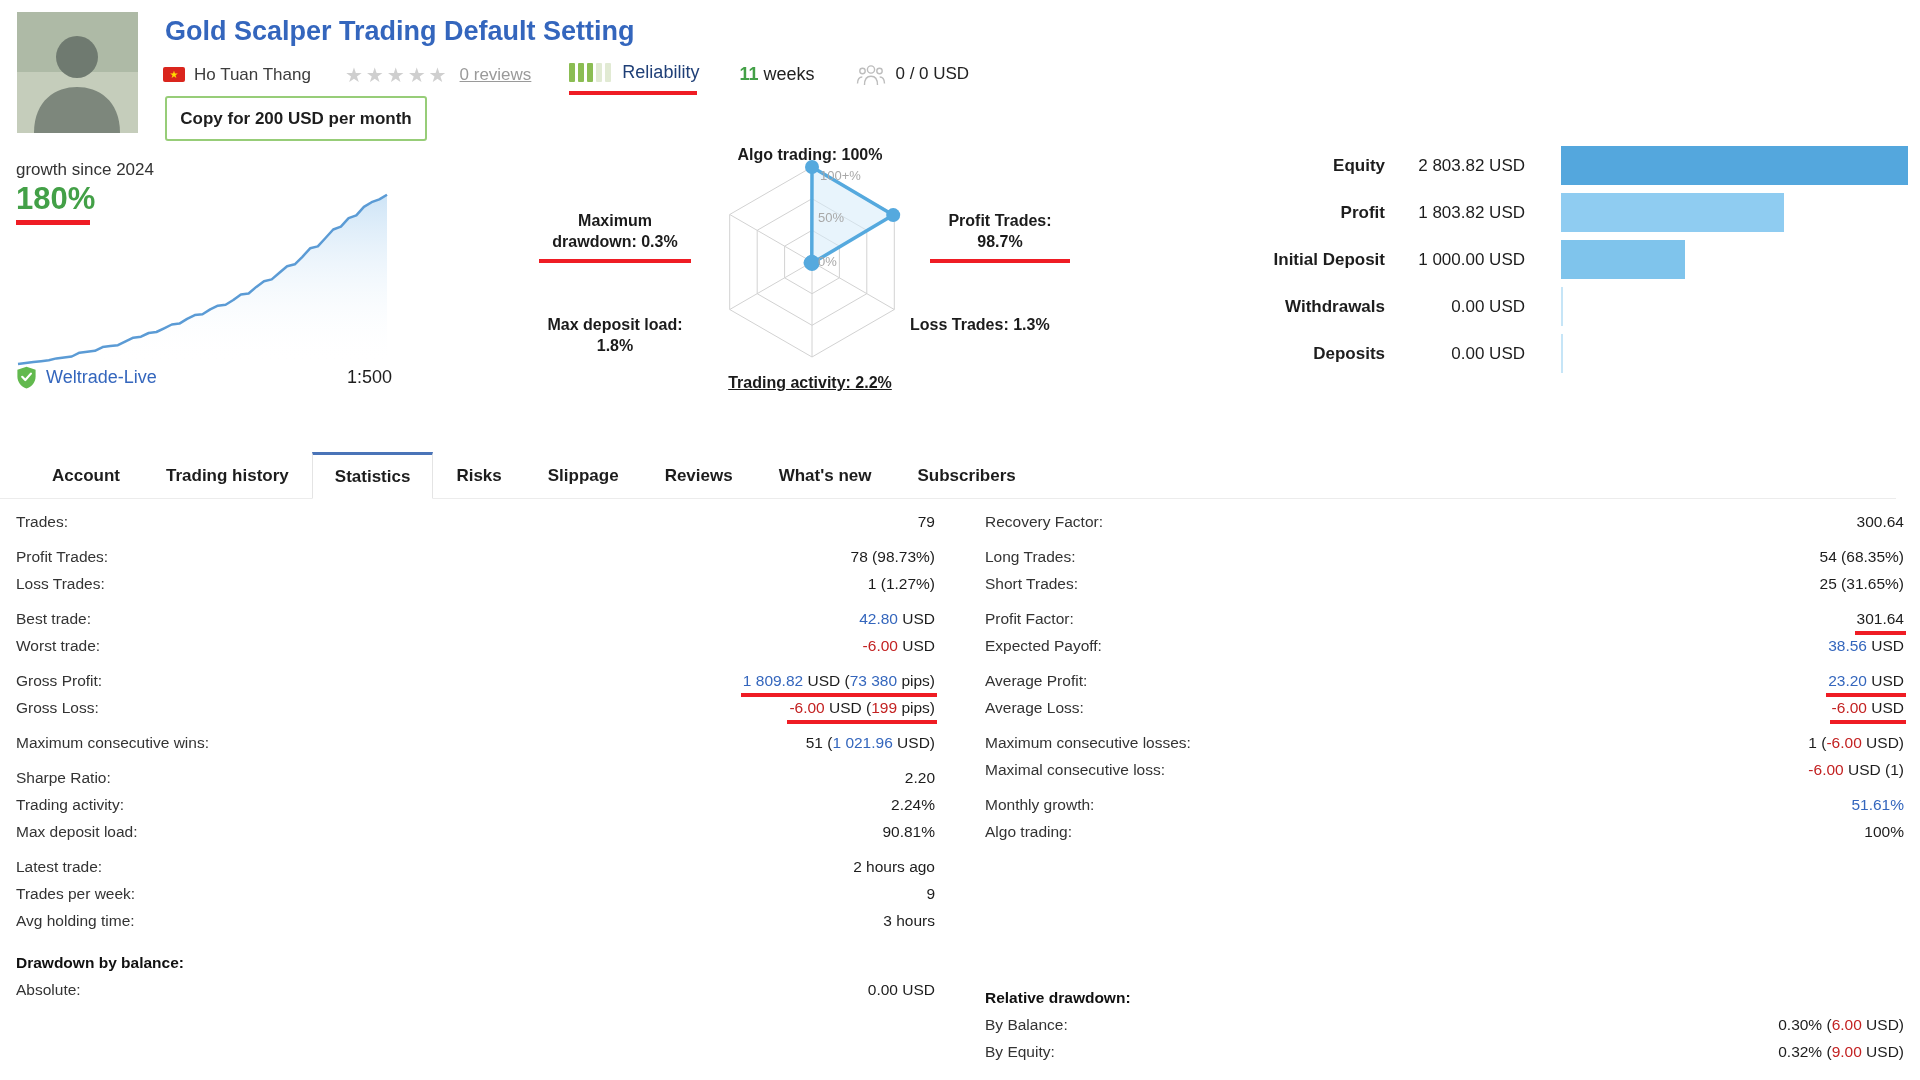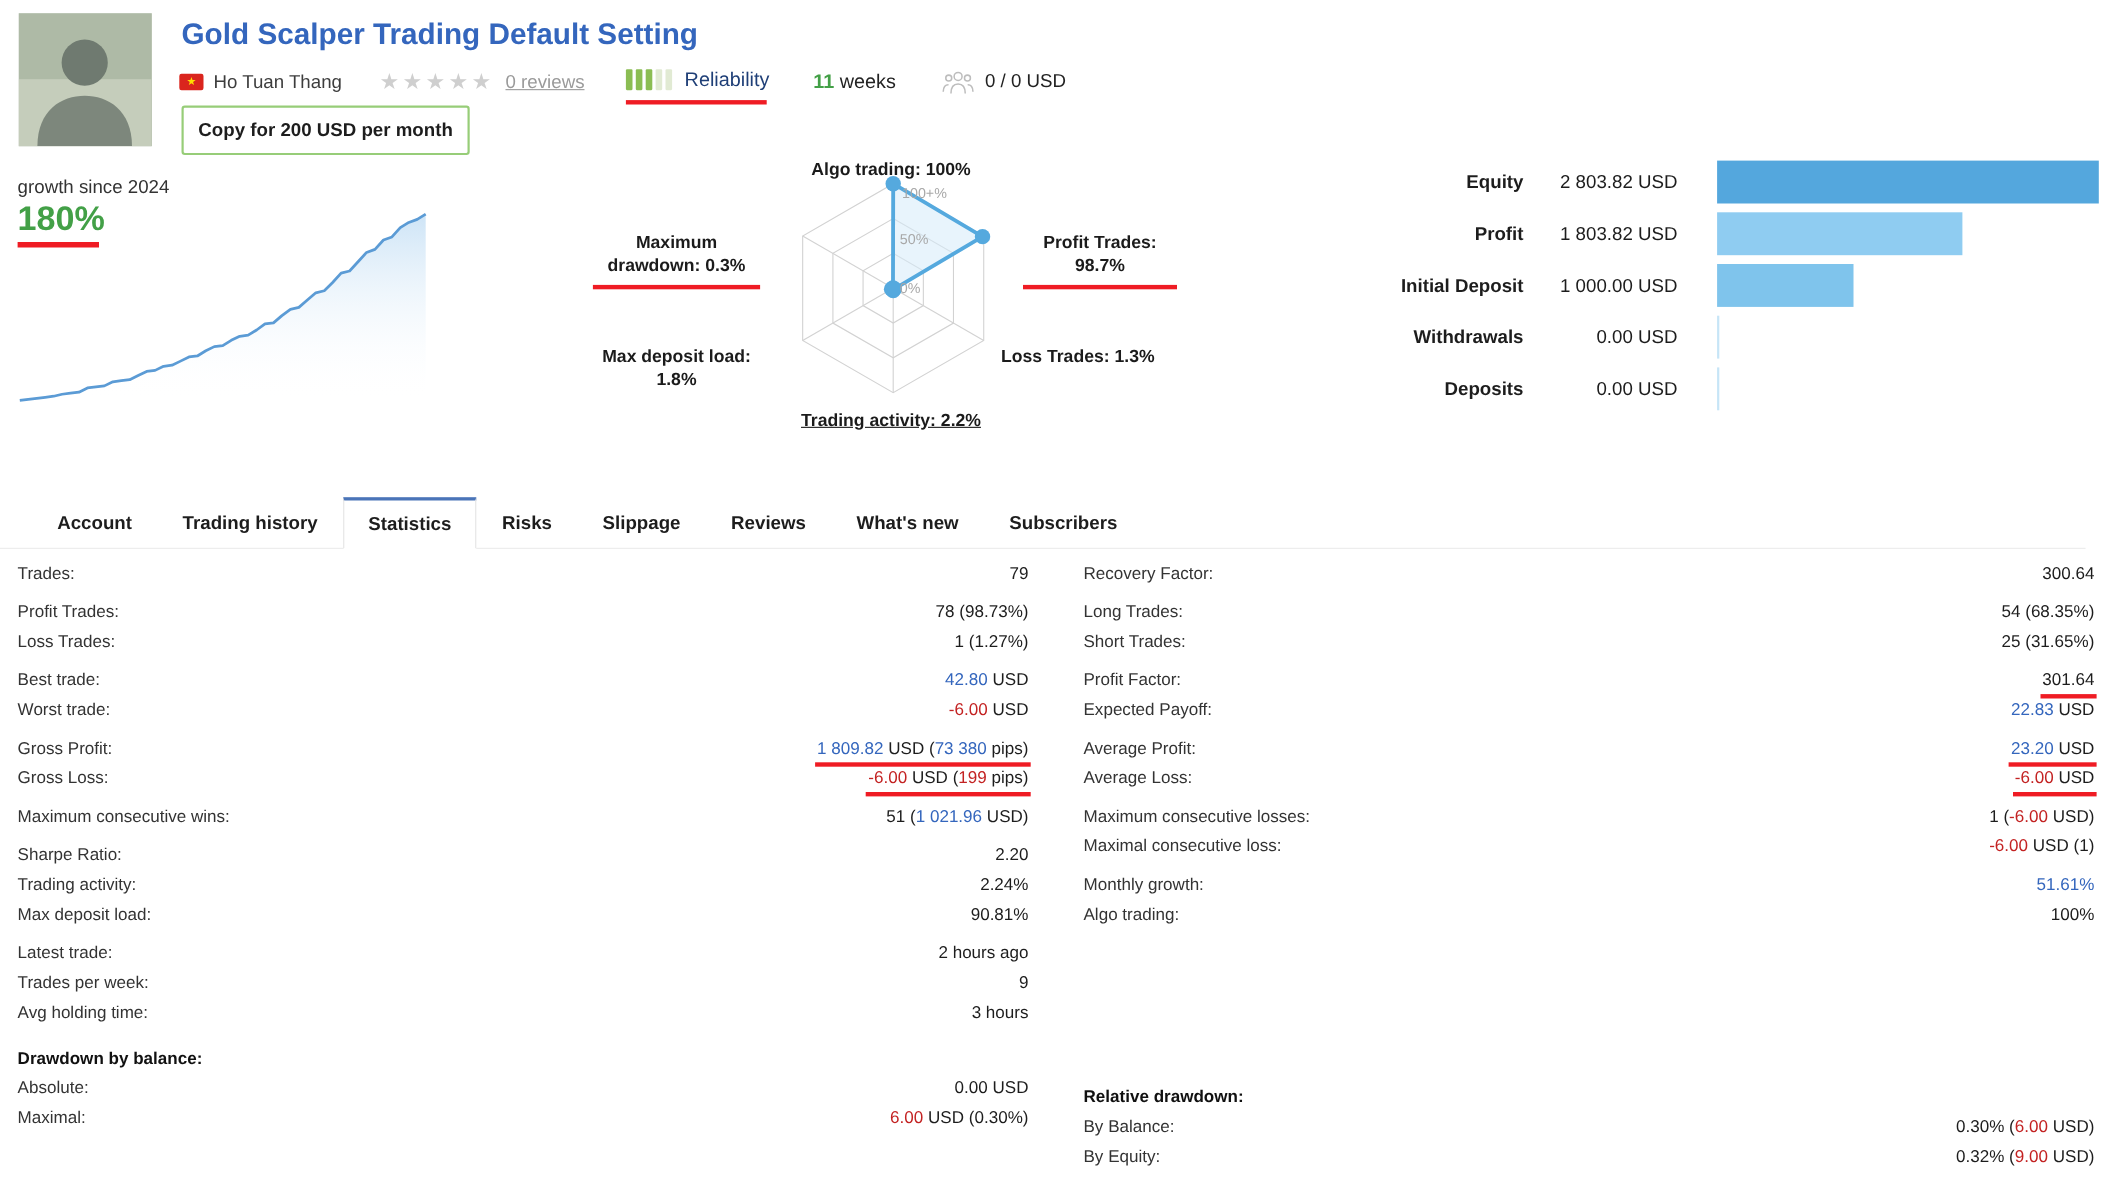--- a/index.html
+++ b/index.html
@@ -129,20 +129,28 @@
     <svg class="growth-svg" id="growth-svg" width="374" height="192">
       <defs>
         <linearGradient id="gfill" x1="0" y1="0" x2="0" y2="1">
           <stop offset="0" stop-color="#7db8e8" stop-opacity="0.38"></stop>
           <stop offset="1" stop-color="#ffffff" stop-opacity="0"></stop>
         </linearGradient>
       </defs>
       <path id="g-area" fill="url(#gfill)" d="M2.0,186.0 L9.7,185.1 L17.4,184.1 L25.1,183.2 L32.8,182.2 L40.4,180.4 L48.1,179.4 L55.8,178.5 L63.5,174.7 L71.2,173.8 L78.9,172.8 L86.6,169.1 L94.3,168.1 L101.9,167.2 L109.6,163.4 L117.3,159.7 L125.0,158.7 L132.7,155.0 L140.4,154.0 L148.1,150.3 L155.8,146.5 L163.4,145.6 L171.1,140.9 L178.8,137.1 L186.5,136.2 L194.2,131.4 L201.9,127.7 L209.6,126.7 L217.3,122.0 L224.9,116.4 L232.6,115.5 L240.3,108.9 L248.0,103.2 L255.7,101.4 L263.4,94.8 L271.1,88.2 L278.8,86.3 L286.4,78.8 L294.1,70.3 L301.8,68.4 L309.5,60.0 L317.2,51.5 L324.9,48.7 L332.6,40.2 L340.3,37.4 L347.9,28.9 L355.6,24.2 L363.3,21.4 L371.0,16.7 L371,186 L2,186 Z"></path>
       <path id="g-line" fill="none" stroke="#5b9bd5" stroke-width="2.5" stroke-linejoin="round" d="M2.0,186.0 L9.7,185.1 L17.4,184.1 L25.1,183.2 L32.8,182.2 L40.4,180.4 L48.1,179.4 L55.8,178.5 L63.5,174.7 L71.2,173.8 L78.9,172.8 L86.6,169.1 L94.3,168.1 L101.9,167.2 L109.6,163.4 L117.3,159.7 L125.0,158.7 L132.7,155.0 L140.4,154.0 L148.1,150.3 L155.8,146.5 L163.4,145.6 L171.1,140.9 L178.8,137.1 L186.5,136.2 L194.2,131.4 L201.9,127.7 L209.6,126.7 L217.3,122.0 L224.9,116.4 L232.6,115.5 L240.3,108.9 L248.0,103.2 L255.7,101.4 L263.4,94.8 L271.1,88.2 L278.8,86.3 L286.4,78.8 L294.1,70.3 L301.8,68.4 L309.5,60.0 L317.2,51.5 L324.9,48.7 L332.6,40.2 L340.3,37.4 L347.9,28.9 L355.6,24.2 L363.3,21.4 L371.0,16.7"></path>
     </svg>
+  </div>
+  <div class="account-row">
+    <svg width="21" height="23" viewBox="0 0 21 23">
+      <path d="M10.5 0.8 L19.6 3.8 V10.2 C19.6 16.3 15.9 20.6 10.5 22.4 C5.1 20.6 1.4 16.3 1.4 10.2 V3.8 Z" fill="#62b94e"></path>
+      <path d="M6.2 10.8 L9.3 14 L14.9 7.6" stroke="#fff" stroke-width="2.2" fill="none" stroke-linecap="round" stroke-linejoin="round"></path>
+    </svg>
+    <a class="acc-name" href="#">Weltrade-Live</a>
+    <span class="leverage">1:500</span>
   </div>
 
   <div class="radar">
     <svg id="radar-svg" width="620" height="300">
         <polygon points="312.0,35.0 394.3,82.5 394.3,177.5 312.0,225.0 229.7,177.5 229.7,82.5" fill="none" stroke="#d2d2d2" stroke-width="1"></polygon>
         <polygon points="312.0,66.7 366.8,98.3 366.8,161.7 312.0,193.3 257.2,161.7 257.2,98.3" fill="none" stroke="#d2d2d2" stroke-width="1"></polygon>
         <polygon points="312.0,98.3 339.4,114.2 339.4,145.8 312.0,161.7 284.6,145.8 284.6,114.2" fill="none" stroke="#d2d2d2" stroke-width="1"></polygon>
         <line x1="312" y1="130" x2="312" y2="35" stroke="#d2d2d2" stroke-width="1"></line>
         <line x1="312" y1="130" x2="394.2724133595217" y2="82.5" stroke="#d2d2d2" stroke-width="1"></line>
         <line x1="312" y1="130" x2="394.2724133595217" y2="177.5" stroke="#d2d2d2" stroke-width="1"></line>
@@ -292,24 +300,20 @@
           </div>
         </div>
         <div class="sgroup gap-top">
           <div class="srow">
             <span class="slabel hdr">Drawdown by balance:</span>
           </div>
           <div class="srow">
             <span class="slabel">Absolute:</span>
             <span class="sval"><span>0.00 USD</span></span>
           </div>
-          <div class="srow">
-            <span class="slabel">Maximal:</span>
-            <span class="sval"><span class="red">6.00</span><span> USD (0.30%)</span></span>
-          </div>
         </div>
       </div>
     <div class="scol" id="stats-right">
         <div class="sgroup">
           <div class="srow">
             <span class="slabel">Recovery Factor:</span>
             <span class="sval"><span>300.64</span></span>
           </div>
         </div>
         <div class="sgroup">
@@ -322,21 +326,21 @@
             <span class="sval"><span>25 (31.65%)</span></span>
           </div>
         </div>
         <div class="sgroup">
           <div class="srow">
             <span class="slabel">Profit Factor:</span>
             <span class="sval u"><span>301.64</span></span>
           </div>
           <div class="srow">
             <span class="slabel">Expected Payoff:</span>
-            <span class="sval"><span class="blue">22.83</span><span> USD</span></span>
+            <span class="sval"><span class="blue">38.56</span><span> USD</span></span>
           </div>
         </div>
         <div class="sgroup">
           <div class="srow">
             <span class="slabel">Average Profit:</span>
             <span class="sval u"><span class="blue">23.20</span><span> USD</span></span>
           </div>
           <div class="srow">
             <span class="slabel">Average Loss:</span>
             <span class="sval u"><span class="red">-6.00</span><span> USD</span></span>

